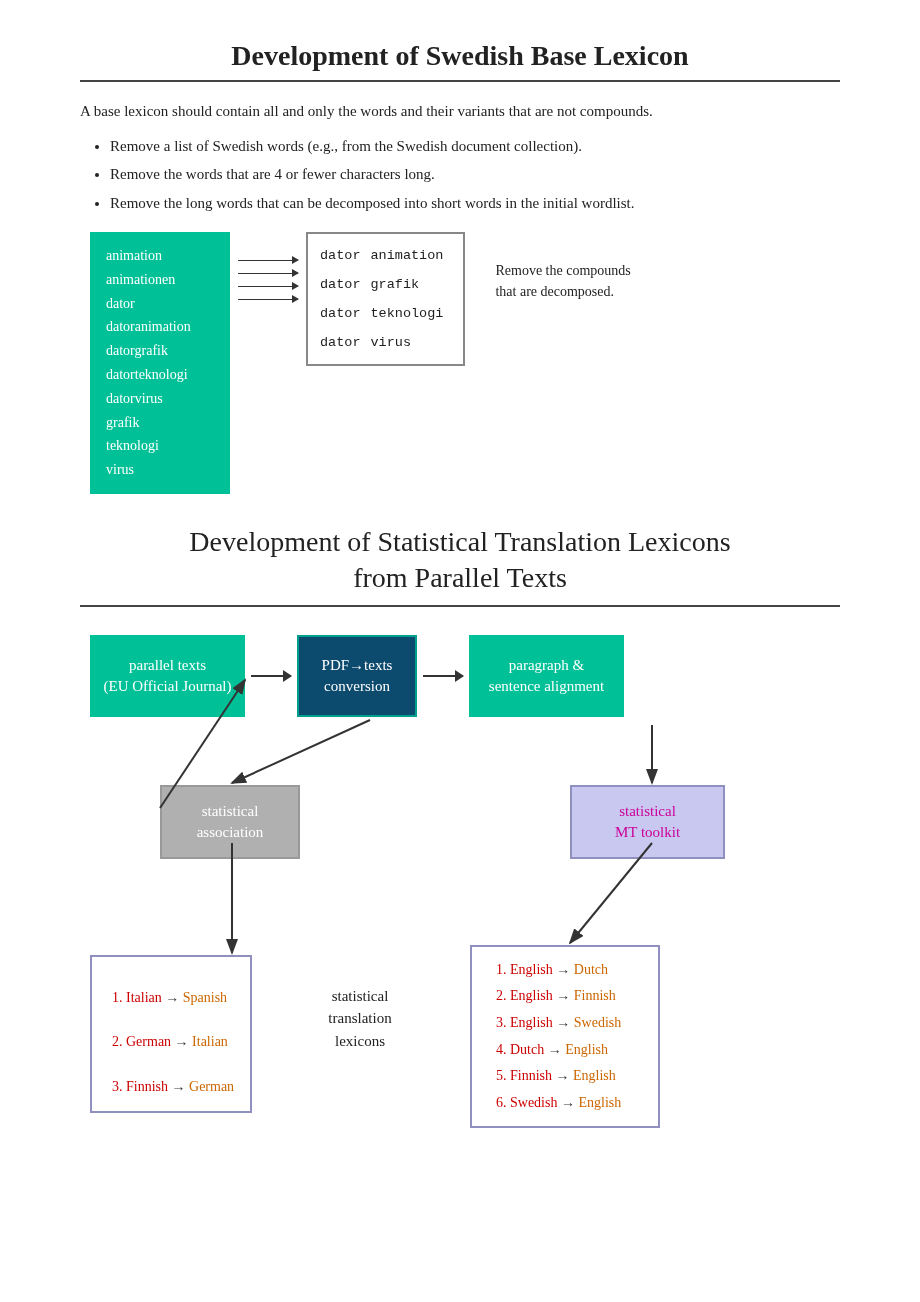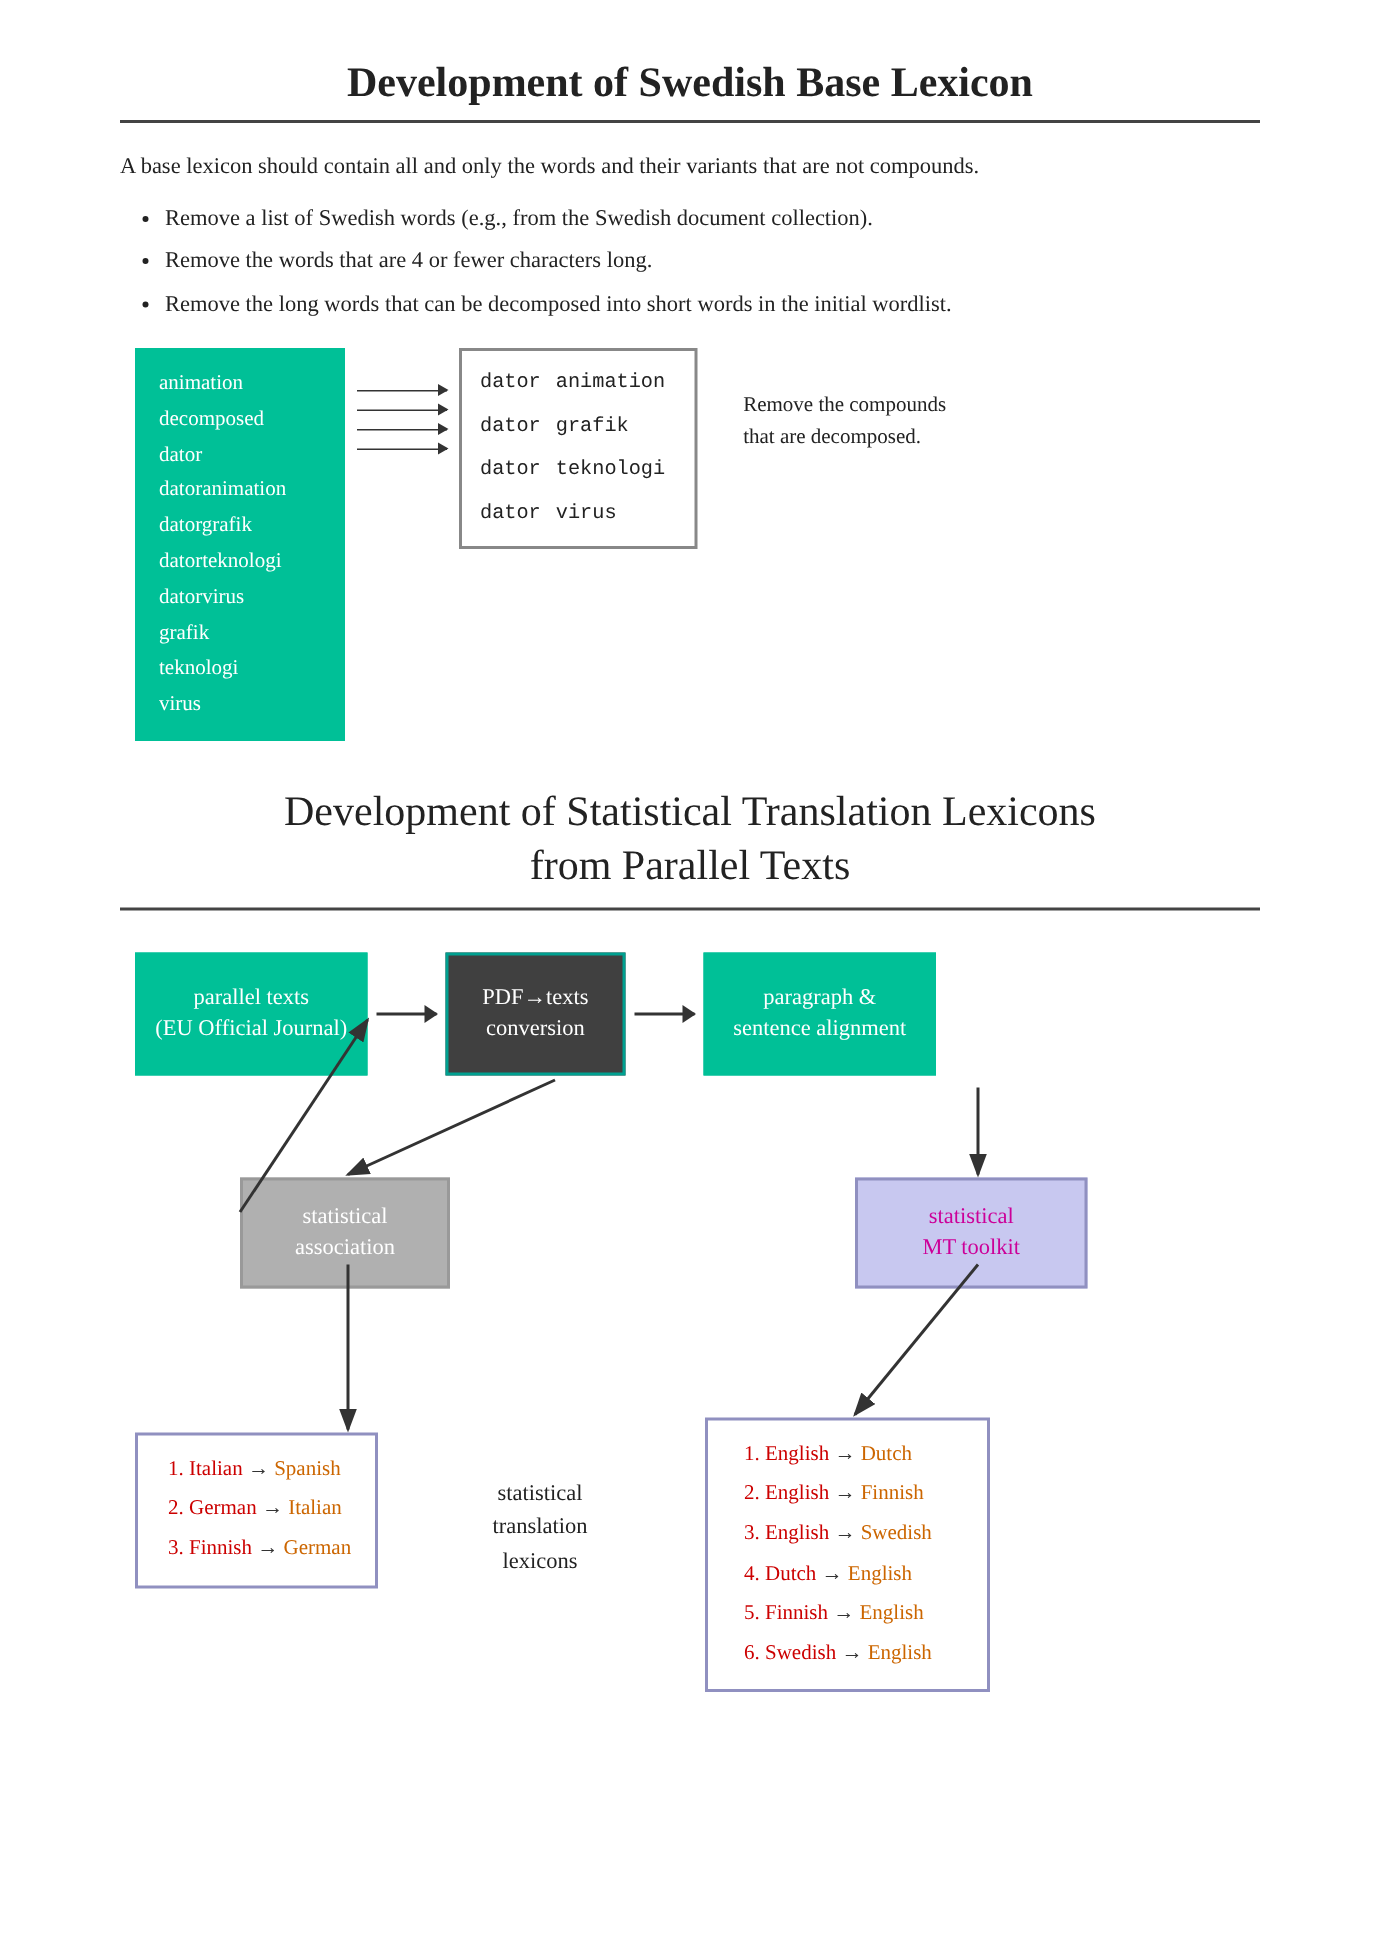--- a/index.html
+++ b/index.html
@@ -112,21 +112,21 @@
       font-size: 15px;
       line-height: 1.4;
     }
     .box-green {
       background: #00c097;
       border-color: #00c097;
       color: #fff;
       min-width: 160px;
     }
     .box-teal {
-      background: #404040;
+      background: #0c4a6e;
       border-color: #00a090;
       color: #fff;
       min-width: 130px;
     }
     .box-green2 {
       background: #00c097;
       border-color: #00c097;
       color: #fff;
       min-width: 155px;
     }
@@ -193,21 +193,21 @@
       padding: 10px 16px;
       font-size: 14px;
       line-height: 1.9;
       min-width: 160px;
       color: #cc0000;
     }
     .left-list-box ol {
       list-style-type: decimal;
       padding-left: 18px;
     }
-    .left-list-box ol li { color: #cc0000; }
+    .left-list-box ol li { color: #cc0000; margin-top: 18px; }
     .left-list-box ol li span { color: #cc6600; }
 
     .right-list-box {
       border: 2px solid #9090c0;
       padding: 10px 20px;
       font-size: 14px;
       line-height: 1.9;
       min-width: 190px;
       color: #cc0000;
     }
@@ -228,21 +228,21 @@
 
 <ul class="bullet-list">
   <li>Remove a list of Swedish words (e.g., from the Swedish document collection).</li>
   <li>Remove the words that are 4 or fewer characters long.</li>
   <li>Remove the long words that can be decomposed into short words in the initial wordlist.</li>
 </ul>
 
 <div class="lexicon-diagram">
   <div class="green-box">
     <span>animation</span><br>
-    <span>decomposed</span><br>
+    <span>animationen</span><br>
     <span>dator</span><br>
     <span>datoranimation</span><br>
     <span>datorgrafik</span><br>
     <span>datorteknologi</span><br>
     <span>datorvirus</span><br>
     <span>grafik</span><br>
     <span>teknologi</span><br>
     <span>virus</span>
   </div>
 

